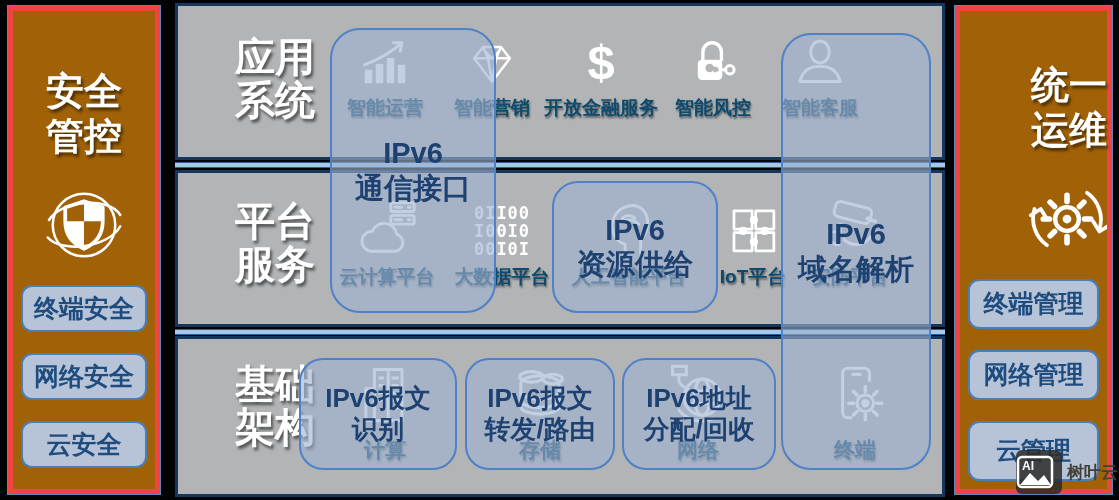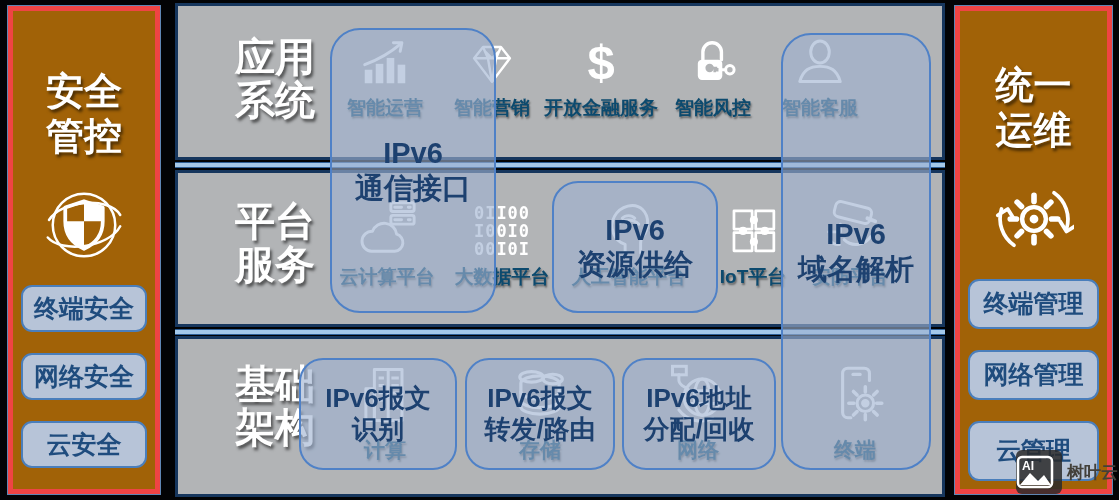--- a/index.html
+++ b/index.html
@@ -3,21 +3,21 @@
 <meta charset="utf-8">
 <style>
   html,body{margin:0;padding:0;background:#000;}
   body{font-family:"Liberation Sans","DejaVu Sans",sans-serif;}
   #stage{position:relative;width:1119px;height:500px;background:#020305;overflow:hidden;}
 
   
   .panel{position:absolute;top:6px;height:488px;background:#a16207;border:5px solid #ef4444;
          box-sizing:border-box;text-align:center;box-shadow:0 0 0 1px #5f86b4;}
   .panel.left{left:8px;width:152px;}
-  .panel.right{left:955px;width:157px;}
+  .panel.right{left:955px;width:157px;text-align:right;}
   .panel-title{color:#fff;font-weight:bold;font-size:38px;line-height:1.18;
                text-shadow:2px 3px 3px rgba(0,0,0,.55);}
   .panel.left .panel-title{margin-top:58px;}
   .panel.right .panel-title{margin-top:52px;}
   .panel-icon{margin-top:26px;height:80px;}
   .side-btns{margin-top:20px;}
   .side-btn{margin:0 8px 21px;height:47px;border-radius:11px;background:#b7c4d8;
             border:2px solid #4a7ebb;color:#1f4c7e;font-weight:bold;font-size:25px;
             display:flex;align-items:center;justify-content:center;box-sizing:border-box;cursor:pointer;}
 

